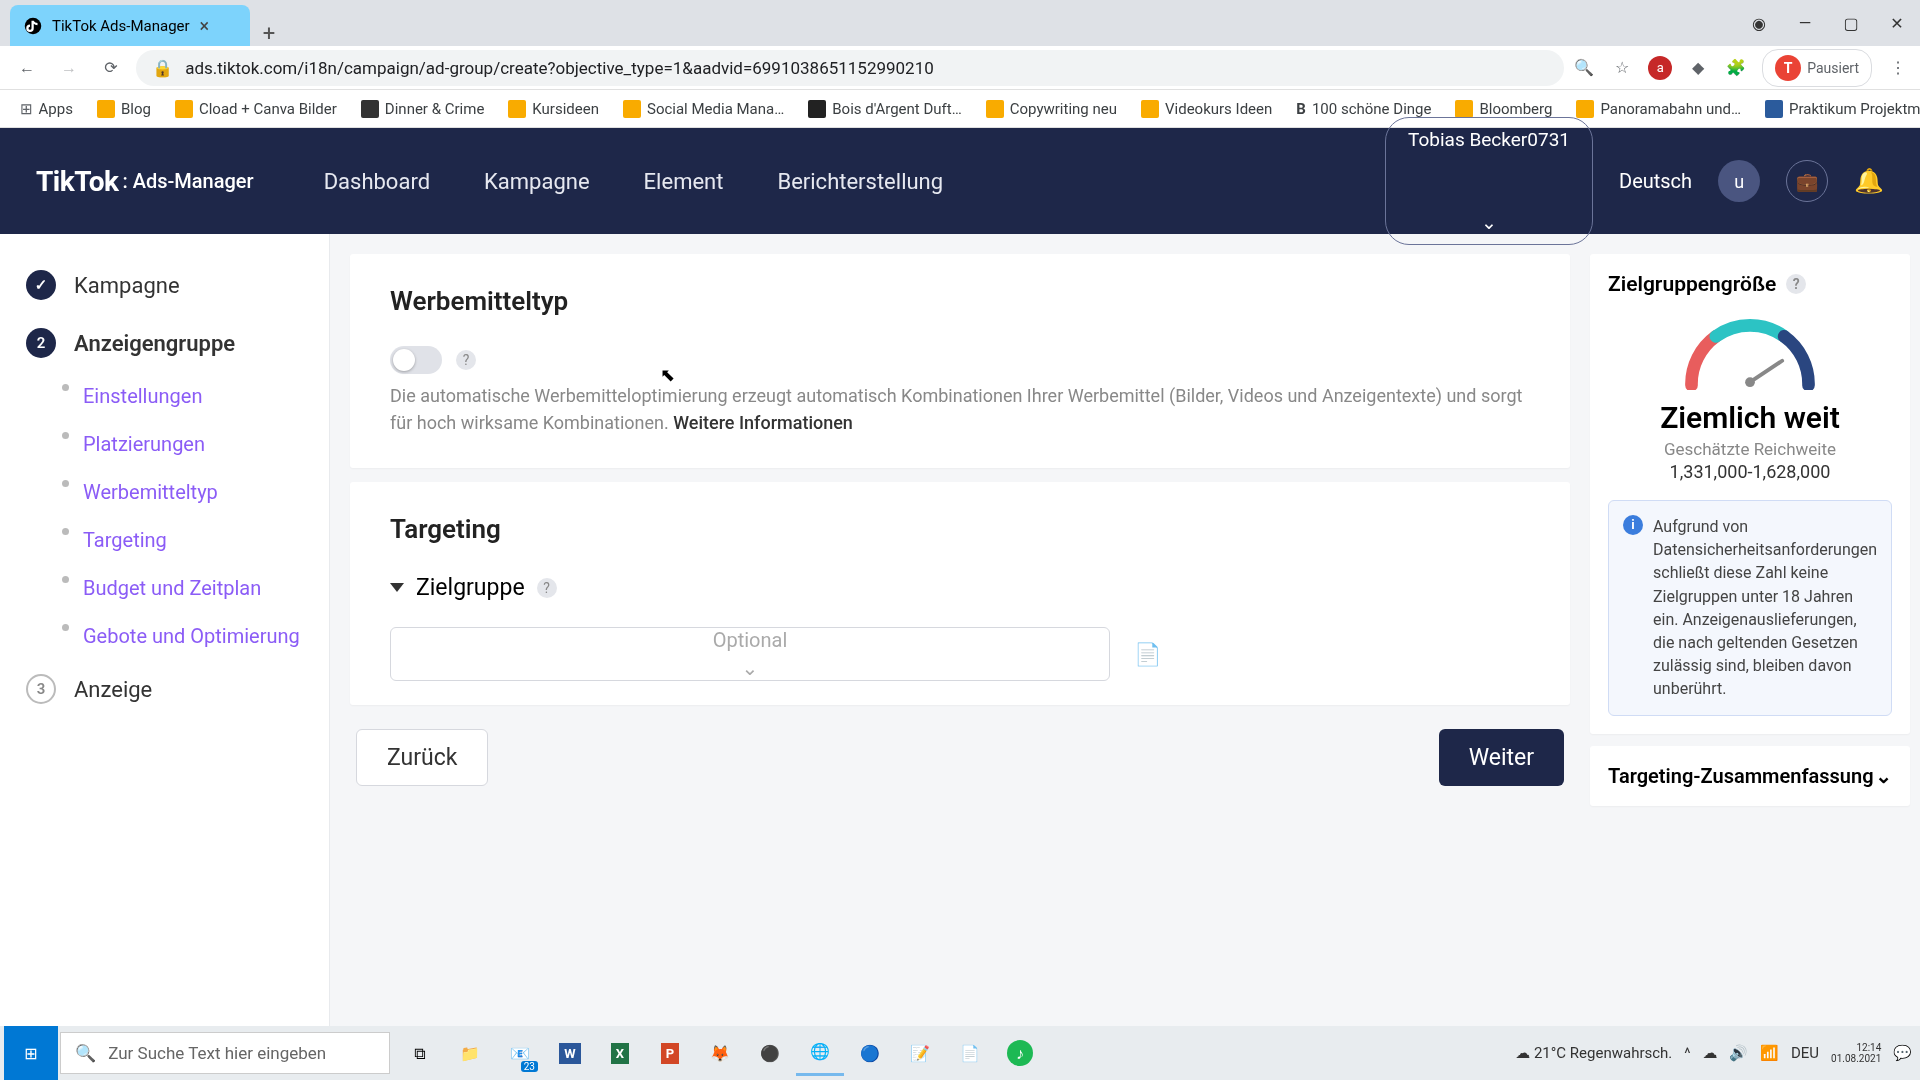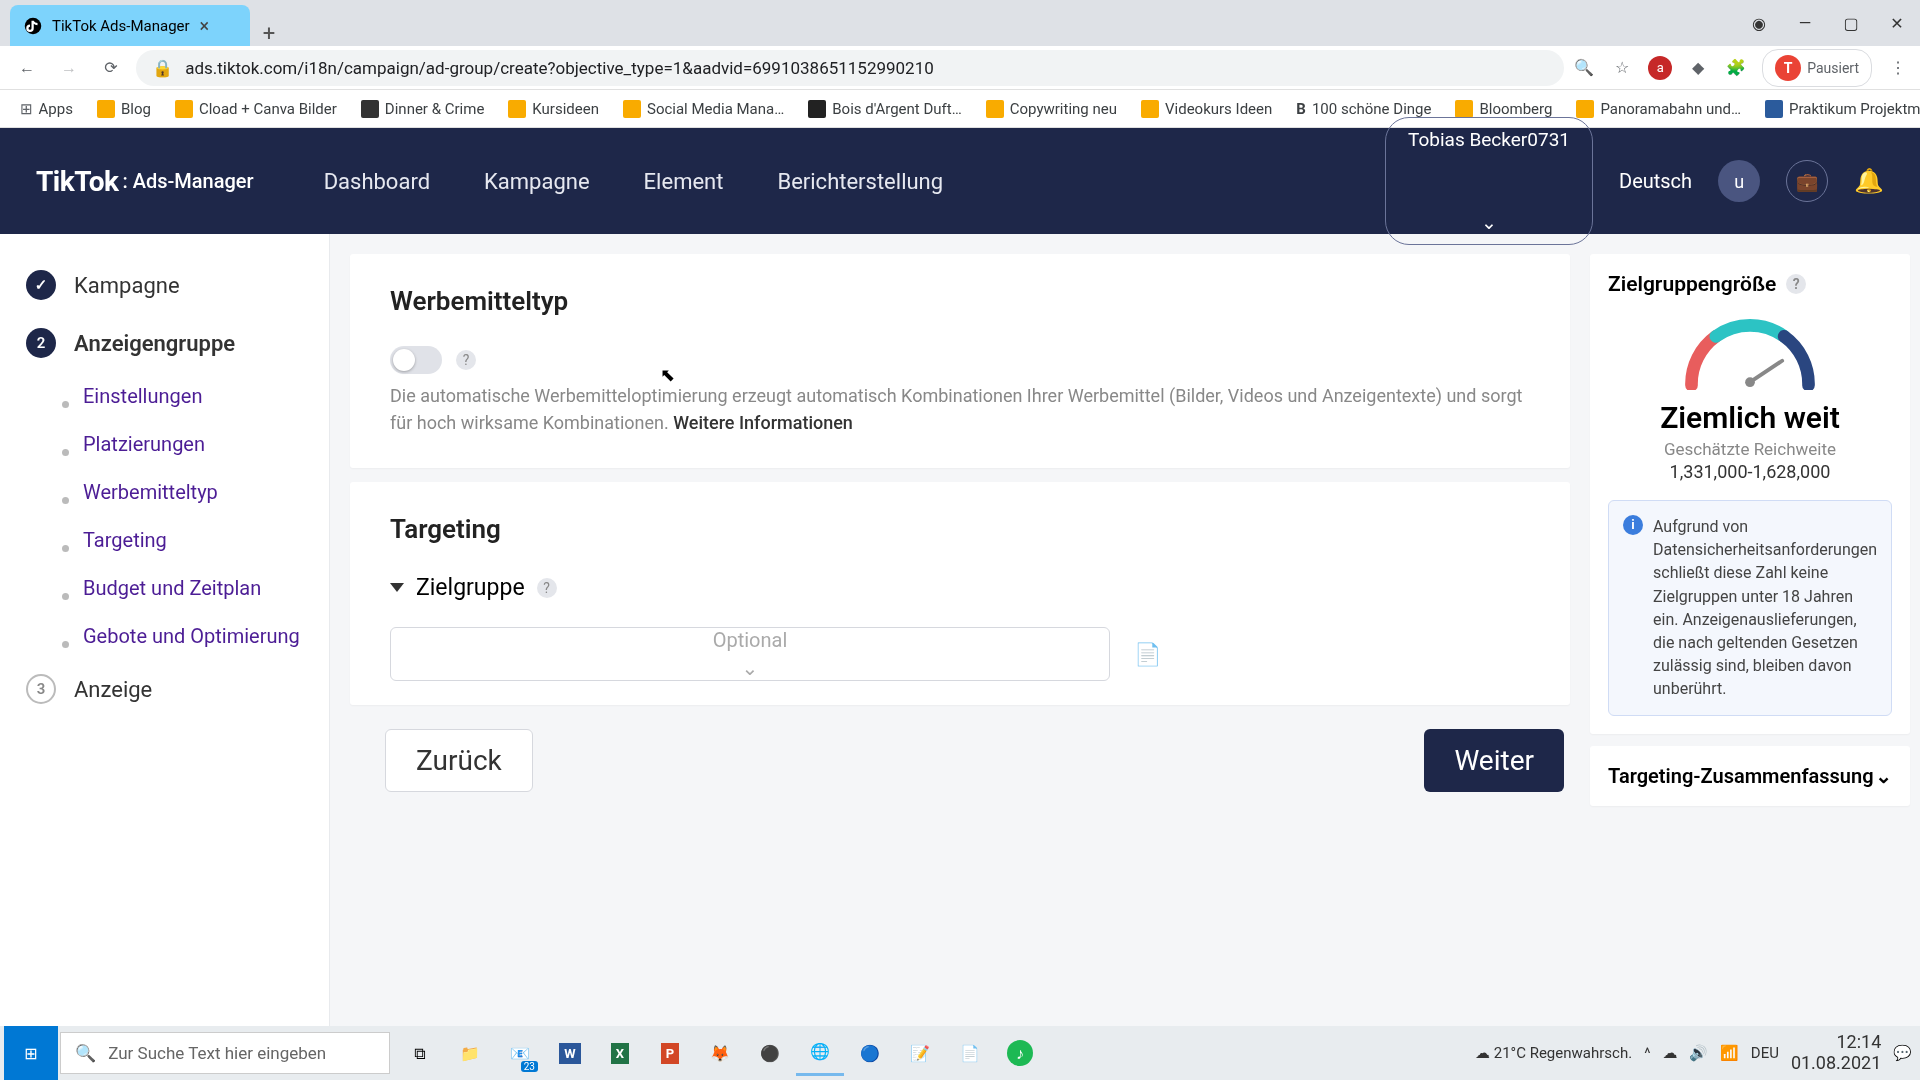--- a/index.html
+++ b/index.html
@@ -40,42 +40,42 @@
 
 
 .app-body { display: flex; height: calc(100% - 46px - 44px - 38px - 82px - 54px); background: #f5f6f8; }
 .sidebar { width: 330px; background: #fff; padding-top: 22px; border-right: 1px solid #e8eaed; }
 .sb-step { display: flex; align-items: center; gap: 18px; padding: 14px 26px; font-size: 22px; color: #333; }
 .sb-step.active .step-label { font-weight: 600; }
 .step-circ { width: 30px; height: 30px; border-radius: 50%; display: flex; align-items: center; justify-content: center; font-size: 15px; font-weight: 600; }
 .step-circ.done { background: #1e2749; color: #fff; }
 .step-circ.cur { background: #1e2749; color: #fff; }
 .step-circ.future { border: 2px solid #bbb; color: #888; background: #fff; }
-.sb-sub { padding: 12px 26px 12px 62px; font-size: 20px; color: #4c1d95; display: flex; align-items: flex-end; gap: 14px; }
+.sb-sub { padding: 12px 26px 12px 62px; font-size: 20px; color: #8b5cf6; display: flex; align-items: flex-start; gap: 14px; }
 .sb-sub::before { content: ""; width: 7px; height: 7px; border-radius: 50%; background: #bbb; display: inline-block; }
 
 .main { flex: 1; padding: 20px 20px 0 20px; overflow: hidden; position: relative; }
 .card { background: #fff; border-radius: 3px; padding: 32px 40px; margin-bottom: 14px; box-shadow: 0 1px 2px rgba(0,0,0,0.04); }
 .card h2 { font-size: 26px; font-weight: 600; color: #222; margin-bottom: 30px; }
 .toggle-row { display: flex; align-items: center; gap: 14px; margin-bottom: 8px; }
 .toggle { width: 52px; height: 28px; border-radius: 14px; background: #e0e2e8; position: relative; }
 .toggle::after { content: ""; position: absolute; width: 22px; height: 22px; border-radius: 50%; background: #fff; top: 3px; left: 3px; box-shadow: 0 1px 3px rgba(0,0,0,0.3); }
 .toggle-label { font-size: 22px; font-weight: 600; color: #333; }
 .help-ic { width: 20px; height: 20px; border-radius: 50%; background: #e4e6eb; color: #888; font-size: 14px; display: flex; align-items: center; justify-content: center; }
 .desc-text { font-size: 18px; color: #888; line-height: 1.5; margin-left: 0; }
 .desc-text .link { color: #333; font-weight: 500; }
 
 .collapse-hdr { display: flex; align-items: center; gap: 12px; font-size: 23px; margin-top: 18px; margin-bottom: 26px; }
 .caret-down { width: 0; height: 0; border-left: 7px solid transparent; border-right: 7px solid transparent; border-top: 9px solid #333; }
 .sub-label { font-size: 21px; font-weight: 600; margin-bottom: 14px; margin-top: 6px; }
 .select-box { border: 1px solid #d6d8de; border-radius: 6px; height: 54px; display: flex; align-items: center; padding: 0 18px; color: #aaa; font-size: 20px; width: 720px; justify-content: space-between; flex-direction: column; }
 .select-wrap { display: flex; align-items: center; gap: 24px; }
 
 .btn-row { display: flex; justify-content: space-between; margin-top: 24px; padding: 0 6px; }
-.btn { padding: 14px 30px; border-radius: 6px; font-size: 28px; cursor: pointer; margin-left: 29px; }
+.btn { padding: 14px 30px; border-radius: 6px; font-size: 23px; cursor: pointer; }
 .btn-sec { background: #fff; border: 1px solid #d6d8de; color: #333; }
 .btn-pri { background: #1e2749; border: none; color: #fff; }
 
 .right-rail { width: 330px; padding: 20px 10px 0 0; }
 .r-card { background: #fff; border-radius: 3px; padding: 18px 18px; margin-bottom: 12px; box-shadow: 0 1px 2px rgba(0,0,0,0.04); }
 .r-title { font-size: 21px; font-weight: 600; display: flex; align-items: center; gap: 10px; margin-bottom: 16px; }
 .gauge { width: 150px; height: 78px; margin: 10px auto; display:block; }
 .gauge-label { text-align: center; font-size: 30px; font-weight: 600; margin-top: 6px; }
 .gauge-sub { text-align: center; color: #888; font-size: 17px; margin-top: 4px; }
 .gauge-num { text-align: center; font-size: 18px; margin-top: 2px; color: #333; }
@@ -83,21 +83,21 @@
 .info-ic { width: 20px; height: 20px; border-radius: 50%; background: #3b7ddd; color: #fff; font-size: 13px; display: flex; align-items: center; justify-content: center; flex-shrink: 0; font-weight: bold; }
 .summary-row { display: flex; justify-content: space-between; align-items: center; font-size: 20px; font-weight: 600; }
 
 
 .taskbar { position: absolute; bottom: 0; left: 0; right: 0; height: 54px; background: #e8ecef; display: flex; align-items: center; padding: 0 4px; gap: 2px; }
 .start { width: 54px; height: 54px; display: flex; align-items: center; justify-content: center; background: #0078d4; color: #fff; }
 .search-tb { flex: 0 0 330px; height: 42px; background: #fff; border: 1px solid #ccc; display: flex; align-items: center; gap: 12px; padding: 0 14px; font-size: 17px; color: #666; }
 .tb-icons { display: flex; align-items: center; gap: 2px; margin-left: 4px; }
 .tb-ic { width: 48px; height: 46px; display: flex; align-items: center; justify-content: center; }
 .tray { margin-left: auto; display: flex; align-items: center; gap: 12px; font-size: 15px; color: #333; padding-right: 4px; }
-.tray-time { text-align: right; line-height: 1.15; font-size: 18px; }
+.tray-time { text-align: right; line-height: 1.15; font-size: 10px; }
 
 .cursor { position: absolute; left: 660px; top: 364px; font-size: 18px; }
 </style>
 </head>
 <body>
 
 <div class="browser-tabs">
   <div class="tab">
     <svg class="tab-favicon" viewBox="0 0 24 24">
         <circle cx="12" cy="12" r="11" fill="#000"></circle>

